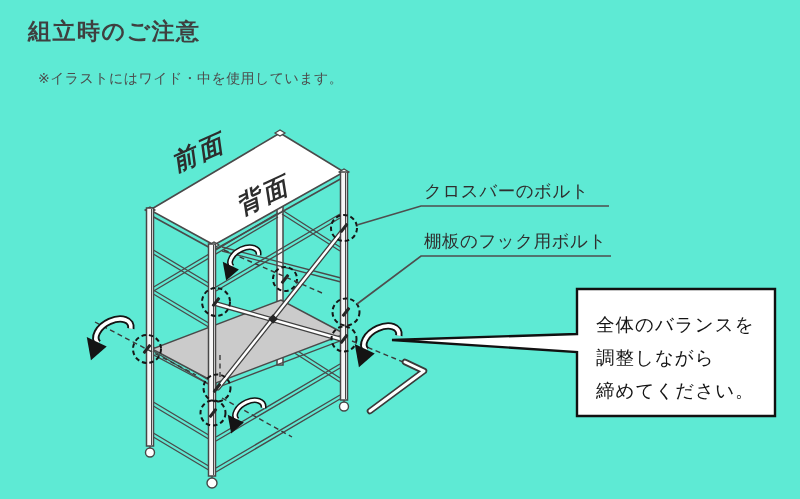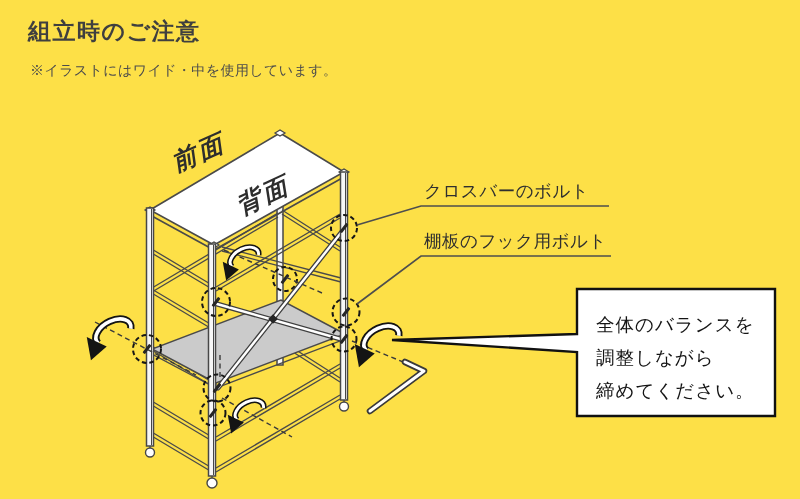--- a/index.html
+++ b/index.html
@@ -1,26 +1,26 @@
 <!DOCTYPE html>
 <html><head>
 <meta charset="utf-8">
 <style>
   html,body{margin:0;padding:0;background:#ffffff;}
   .page{
-    position:relative;width:800px;height:499px;background:#fde047;overflow:hidden;
+    position:relative;width:800px;height:499px;background:#5eead4;overflow:hidden;
     font-family:"Liberation Sans","DejaVu Sans",sans-serif;
   }
   .page-title{
     position:absolute;left:28px;top:16px;margin:0;
     font-size:23px;font-weight:bold;color:#3f3f3f;letter-spacing:1.5px;
   }
   .page-note{
-    position:absolute;left:30px;top:62px;margin:0;
-    font-size:14px;color:#4c4c4c;letter-spacing:0.4px;font-family:Liberation Mono, monospace;
+    position:absolute;left:30px;top:62px;margin:8px;
+    font-size:14px;color:#4c4c4c;letter-spacing:0.4px;
   }
   svg.diagram{position:absolute;left:0;top:0;}
 
   
   .ln{stroke:#4a4a4a;stroke-width:1.3;fill:none;}
   .ln2{stroke:#4a4a4a;stroke-width:1.6;fill:none;}
   .panel{fill:#ffffff;stroke:#4a4a4a;stroke-width:1.6;}
   .post{fill:#f7f7f7;stroke:#474747;stroke-width:1.5;}
   .postline{stroke:#474747;stroke-width:1;fill:none;}
   .shelf{fill:#cbcbcb;stroke:#4a4a4a;stroke-width:1.5;}

